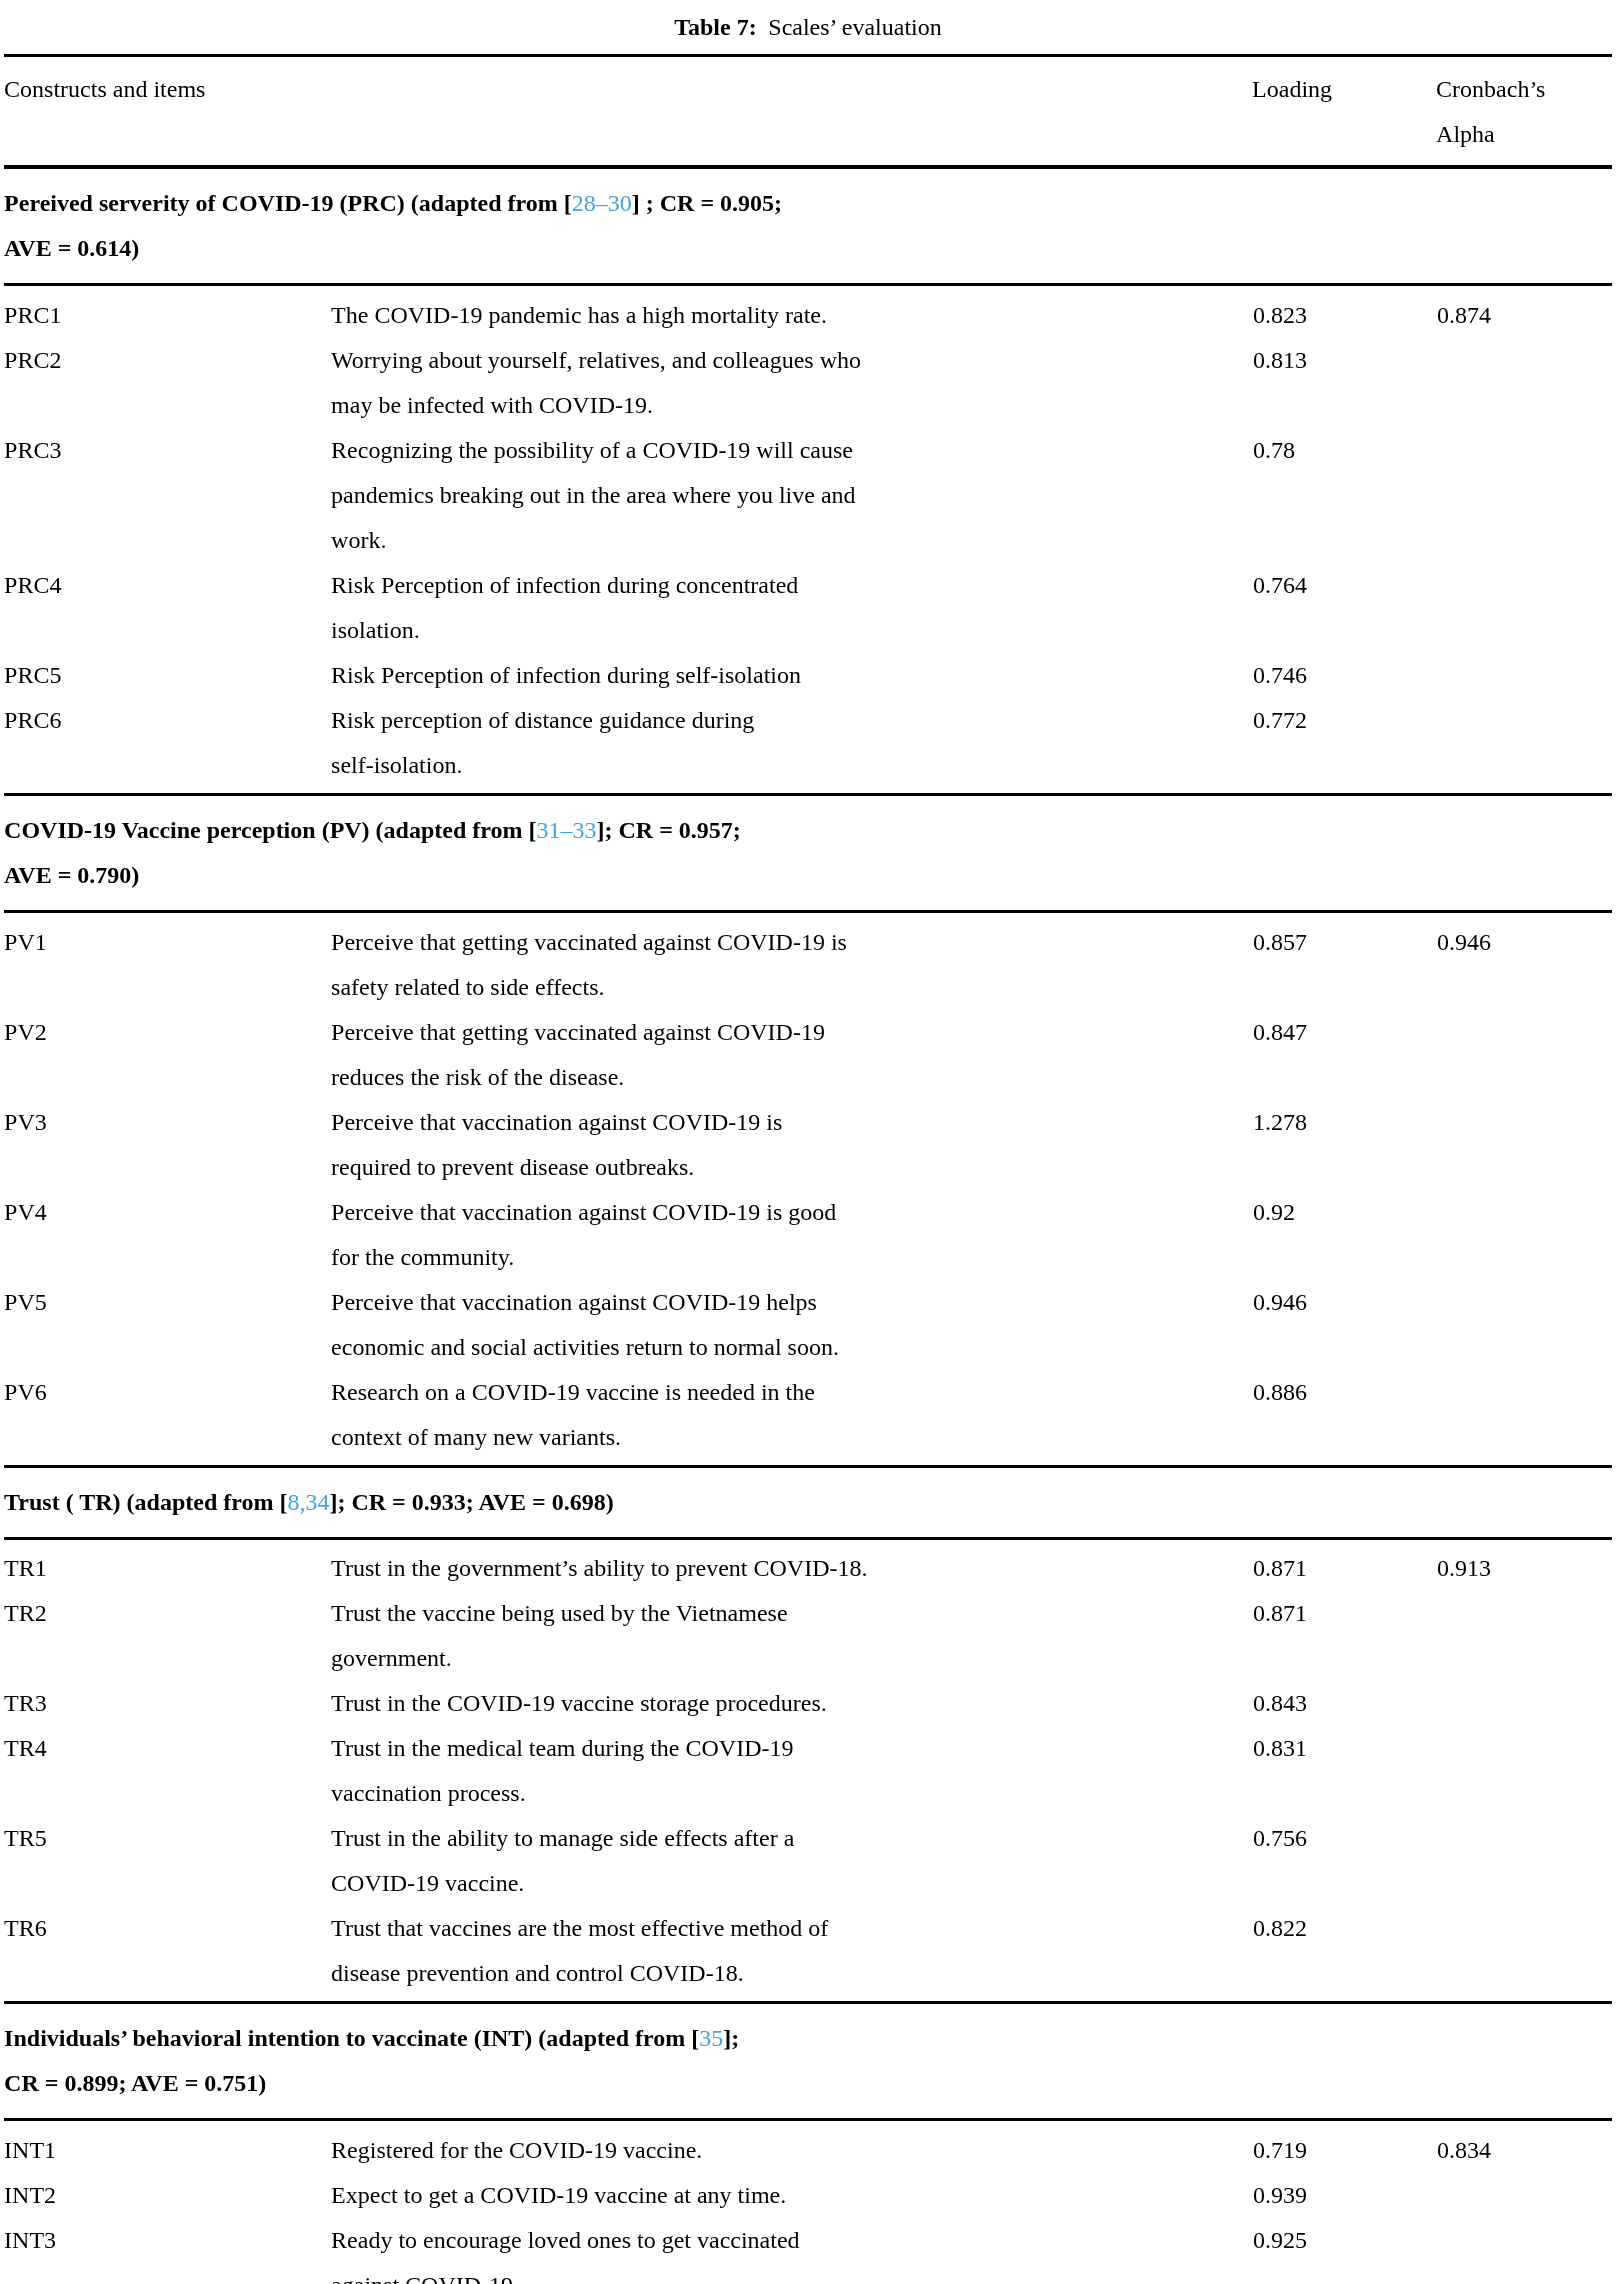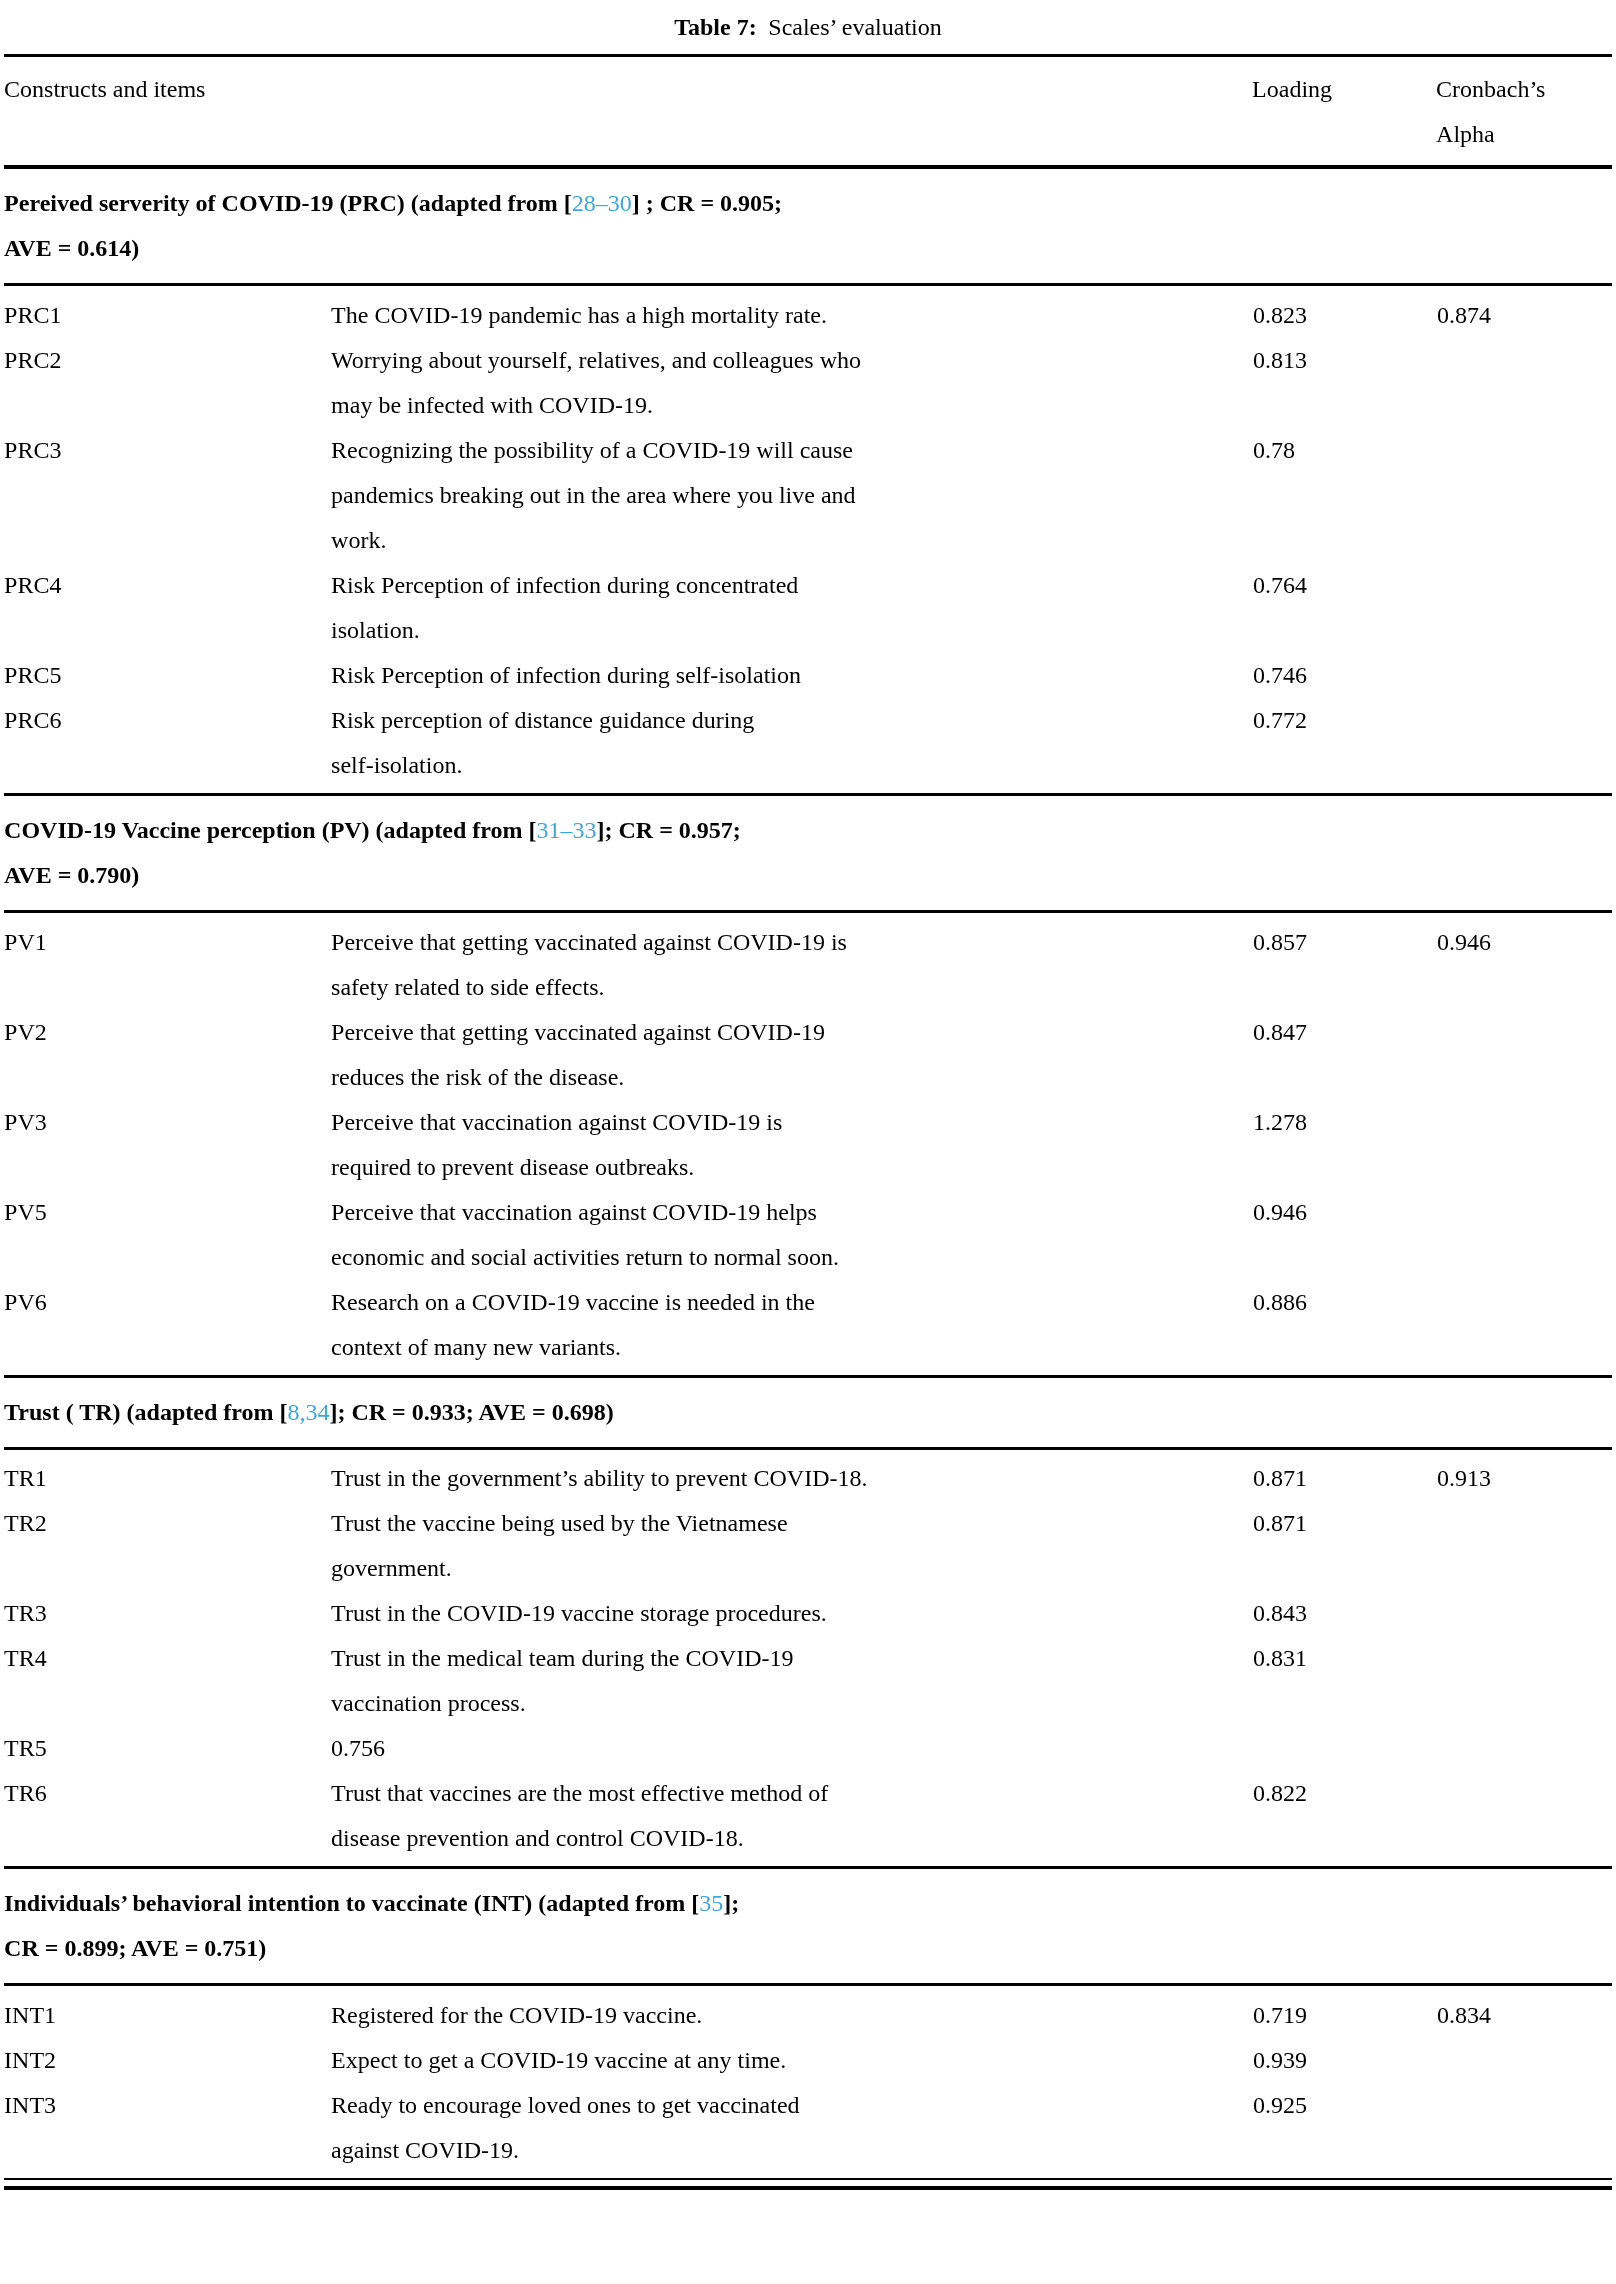--- a/index.html
+++ b/index.html
@@ -134,20 +134,27 @@
       <div class="cell"></div>
     </div>
     <div class="row">
       <div class="cell">PV3</div>
       <div class="cell desc">Perceive that vaccination against COVID-19 is
 required to prevent disease outbreaks.</div>
       <div class="cell">1.278</div>
       <div class="cell"></div>
     </div>
     <div class="row">
+      <div class="cell">PV4</div>
+      <div class="cell desc">Perceive that vaccination against COVID-19 is good
+for the community.</div>
+      <div class="cell">0.92</div>
+      <div class="cell"></div>
+    </div>
+    <div class="row">
       <div class="cell">PV5</div>
       <div class="cell desc">Perceive that vaccination against COVID-19 helps
 economic and social activities return to normal soon.</div>
       <div class="cell">0.946</div>
       <div class="cell"></div>
     </div>
     <div class="row">
       <div class="cell">PV6</div>
       <div class="cell desc">Research on a COVID-19 vaccine is needed in the
 context of many new variants.</div>
@@ -182,20 +189,22 @@
     </div>
     <div class="row">
       <div class="cell">TR4</div>
       <div class="cell desc">Trust in the medical team during the COVID-19
 vaccination process.</div>
       <div class="cell">0.831</div>
       <div class="cell"></div>
     </div>
     <div class="row">
       <div class="cell">TR5</div>
+      <div class="cell desc">Trust in the ability to manage side effects after a
+COVID-19 vaccine.</div>
       <div class="cell">0.756</div>
       <div class="cell"></div>
     </div>
     <div class="row">
       <div class="cell">TR6</div>
       <div class="cell desc">Trust that vaccines are the most effective method of
 disease prevention and control COVID-18.</div>
       <div class="cell">0.822</div>
       <div class="cell"></div>
     </div>

